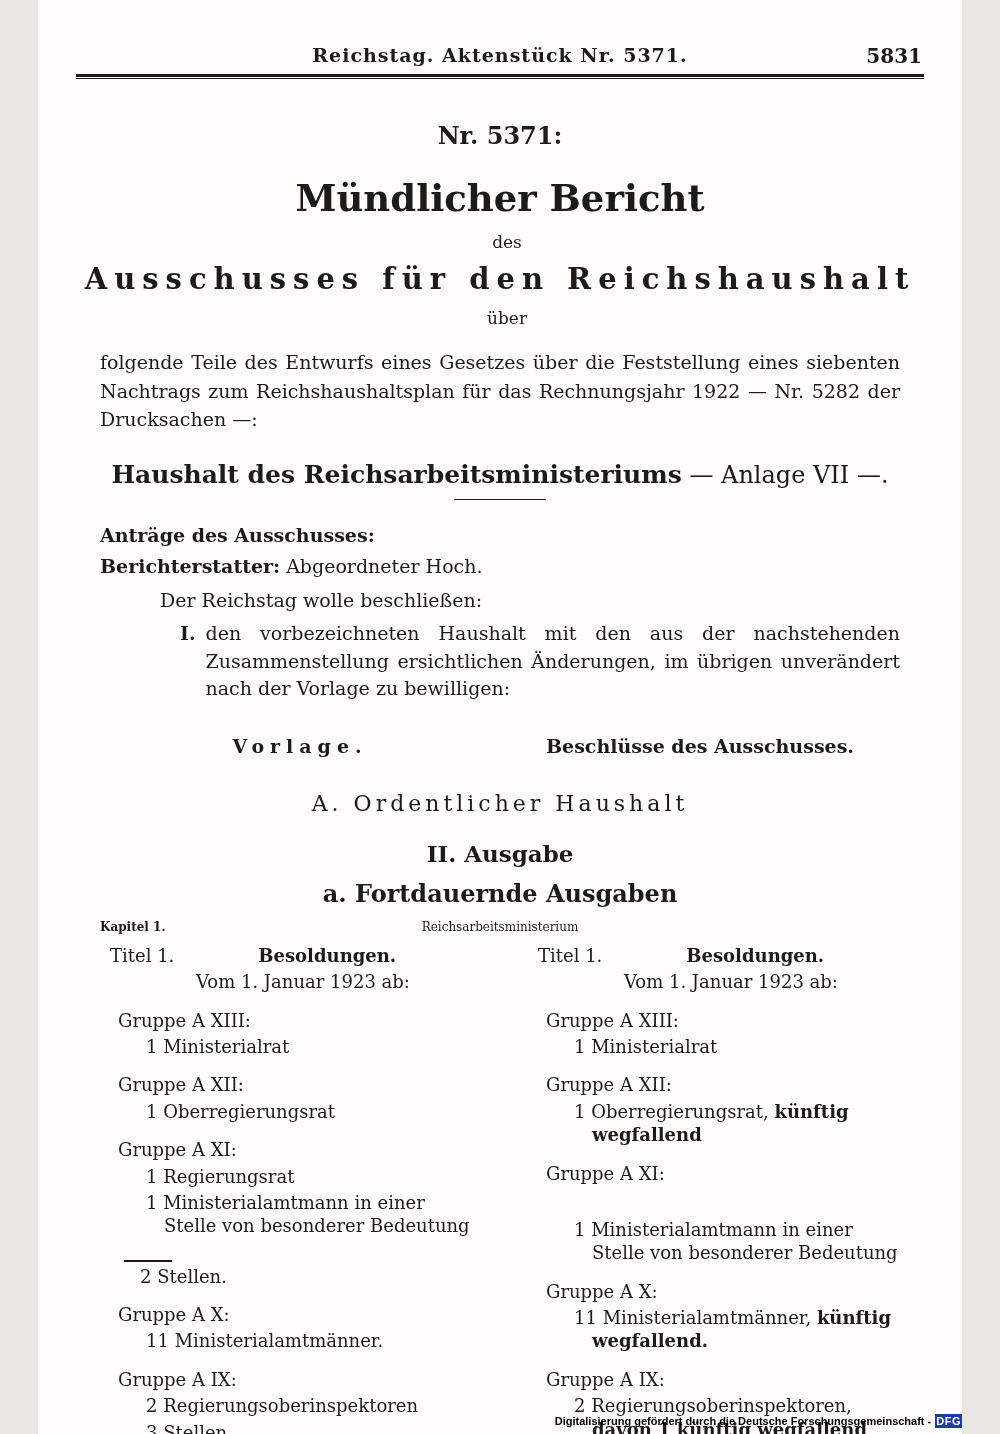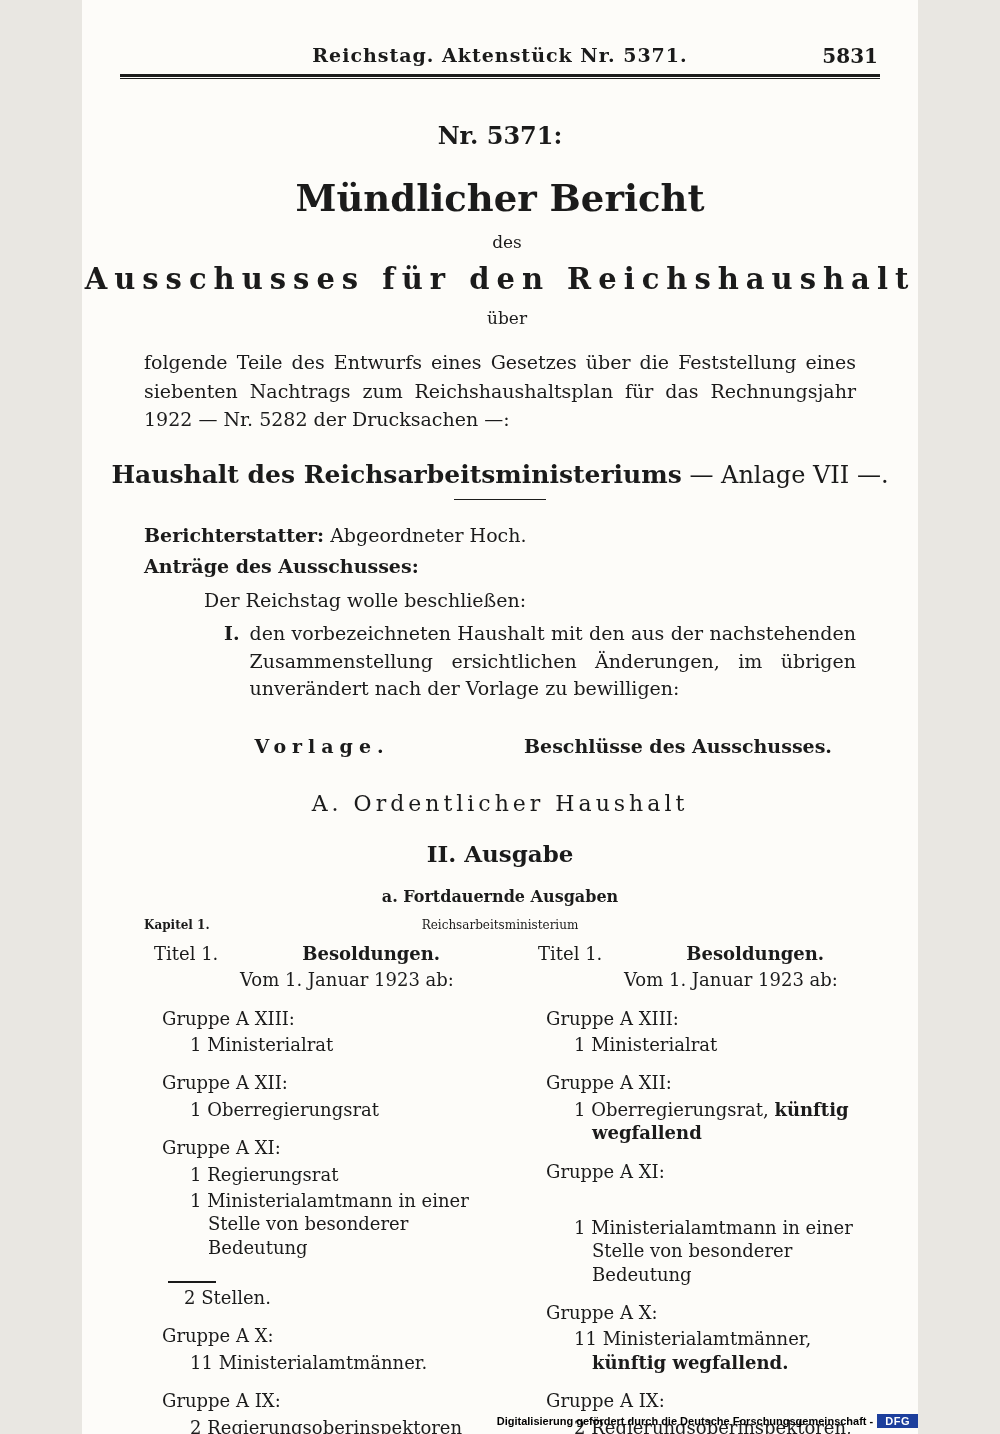--- a/index.html
+++ b/index.html
@@ -1,19 +1,19 @@
 <!DOCTYPE html>
 <html><head>
 <meta charset="utf-8">
 <style>
   * { margin:0; padding:0; box-sizing:border-box; }
   html,body { background:#e9e7e2; }
   .page {
     position:relative;
-    width:836px; height:1434px;
+    width:924px; height:1434px;
     margin:0 auto;
     background:#fdfcf9;
     color:#1b1b1b;
     font-family:"DejaVu Serif", serif;
     overflow:hidden;
   }
   
   .running-head { position:relative; padding-top:44px; text-align:center; }
   .rh-title { font-size:19px; font-weight:700; letter-spacing:1px; }
   .rh-page { position:absolute; right:40px; top:44px; font-size:20px; font-weight:700; }
@@ -38,21 +38,21 @@
   .item-i { display:flex; margin:6px 0 0 80px; }
   .item-i .inum { font-weight:700; margin-right:10px; }
   .item-i .itext { text-align:justify; }
   
   .col-heads { display:flex; margin:32px 62px 0 62px; font-size:19px; }
   .col-heads > div { flex:1; text-align:center; font-weight:700; }
   .spaced { letter-spacing:6px; }
   
   .sec-a { margin-top:34px; text-align:center; font-size:22px; letter-spacing:4px; }
   .sec-ii { margin-top:24px; text-align:center; font-size:23px; font-weight:700; }
-  .sec-a2 { margin-top:20px; text-align:center; font-size:16px; font-weight:700; }
+  .sec-a2 { margin-top:12px; text-align:center; font-size:24px; font-weight:700; }
   .kapitel-row { position:relative; margin:12px 62px 0 62px; font-size:12px; text-align:center; }
   .kapitel-label { position:absolute; left:0; top:0; font-weight:700; }
   
   .cols { display:grid; grid-template-columns:1fr 1fr; column-gap:56px; margin:10px 62px 0 62px; font-size:18px; line-height:1.3; }
   .titel-line { display:flex; }
   .t-label { margin-left:10px; }
   .t-name { font-weight:700; margin-left:84px; }
   .t-date { margin-left:96px; margin-top:3px; }
   .group { margin-top:15px; }
   .group-name { margin-left:18px; }
@@ -61,21 +61,21 @@
   .sum { margin-left:40px; margin-top:22px; }
   .sum-rule { width:48px; margin:0 0 3px -16px; border-top:2px solid #1a1a1a; }
   .spacer { height:30px; }
   
   .footer {
     position:absolute; right:0; bottom:6px;
     font-family:"Liberation Sans", sans-serif;
     font-size:11px; font-weight:700; color:#000;
     display:flex; align-items:center; gap:4px;
   }
-  .dfg-box { background:#1d3f9c; color:#fff; padding:1px 8px; font-weight:700; letter-spacing:0.5px; }
+  .dfg-box { background:#1d3f9c; color:#fff; padding:1px 1px; font-weight:700; letter-spacing:0.5px; }
 </style>
 </head>
 <body>
 
 <div class="page">
 
   <div class="running-head">
     <span class="rh-title">Reichstag.  Aktenstück Nr. 5371.</span>
     <span class="rh-page">5831</span>
   </div>
@@ -86,22 +86,22 @@
   <div class="small-center">des</div>
   <div class="committee">Ausschusses für den Reichshaushalt</div>
   <div class="small-center">über</div>
   <div class="intro">folgende Teile des Entwurfs eines Gesetzes über die Feststellung eines siebenten Nachtrags zum Reichshaushaltsplan für das Rechnungsjahr 1922 — Nr. 5282 der Drucksachen —:</div>
   <div class="haushalt">
     <span class="hb">Haushalt des Reichsarbeitsministeriums</span><span> — Anlage VII —.</span>
   </div>
   <div class="short-rule"></div>
 
   <div class="report">
+    <div class="rep-line"><b>Anträge des Ausschusses:</b></div>
     <div class="rep-line"><b>Berichterstatter:</b><span> Abgeordneter Hoch.</span></div>
-    <div class="rep-line"><b>Anträge des Ausschusses:</b></div>
     <div class="beschluss-intro">Der Reichstag wolle beschließen:</div>
     <div class="item-i">
       <span class="inum">I.</span>
       <span class="itext">den vorbezeichneten Haushalt mit den aus der nachstehenden Zusammenstellung ersichtlichen Änderungen, im übrigen unverändert nach der Vorlage zu bewilligen:</span>
     </div>
   </div>
 
   <div class="col-heads">
     <div class="spaced">Vorlage.</div>
     <div>Beschlüsse des Ausschusses.</div>

